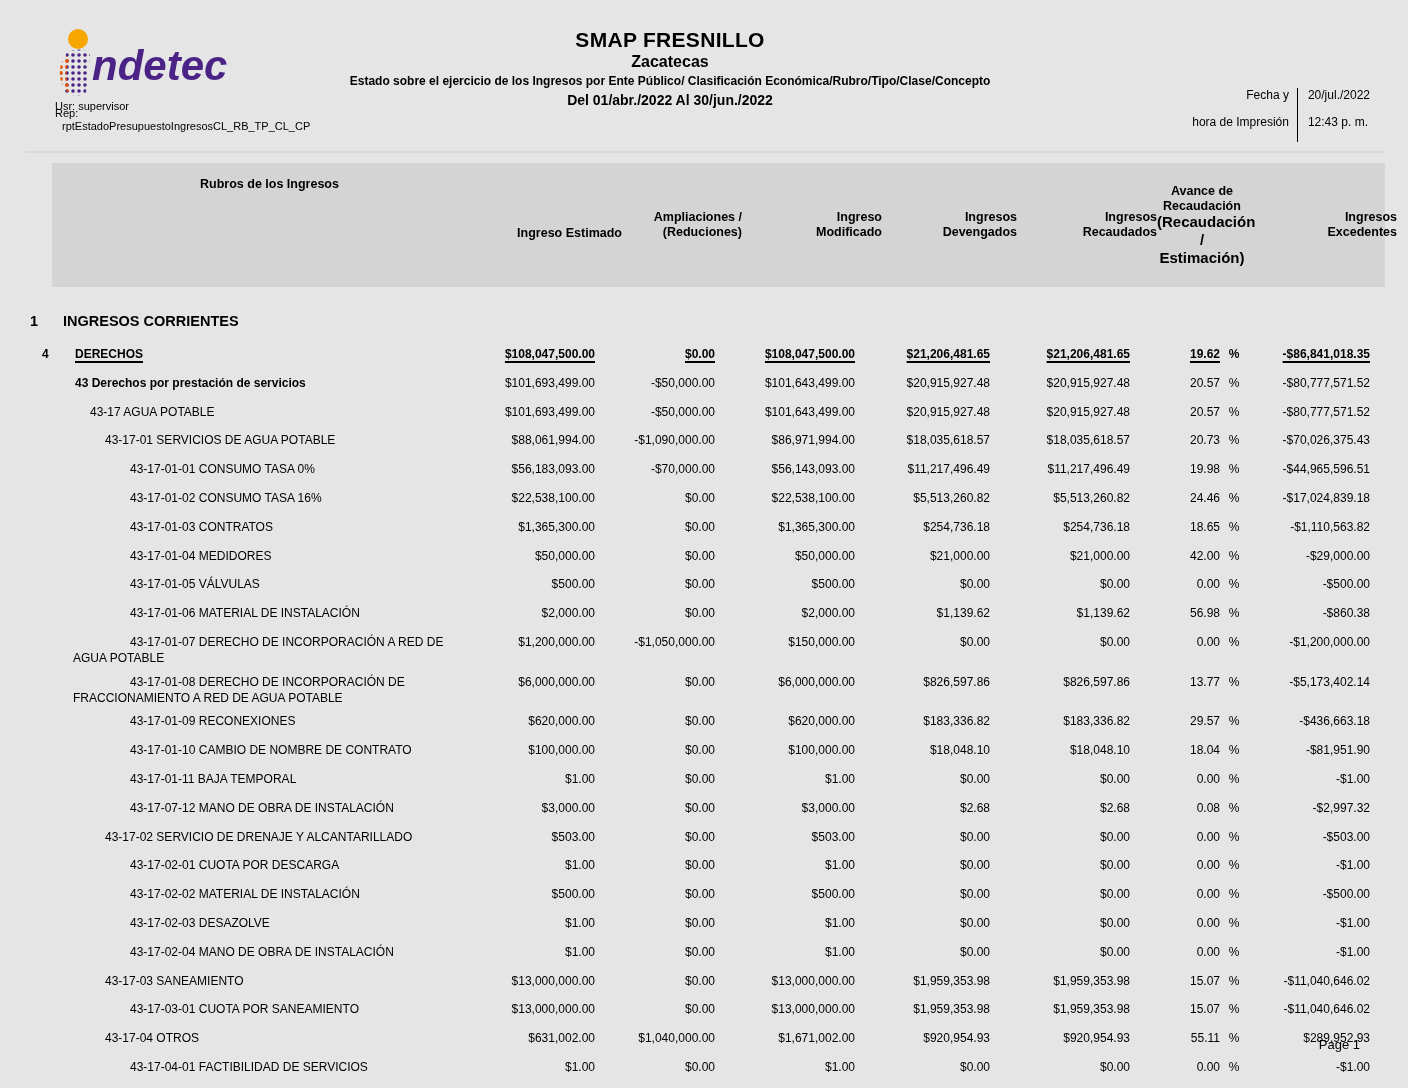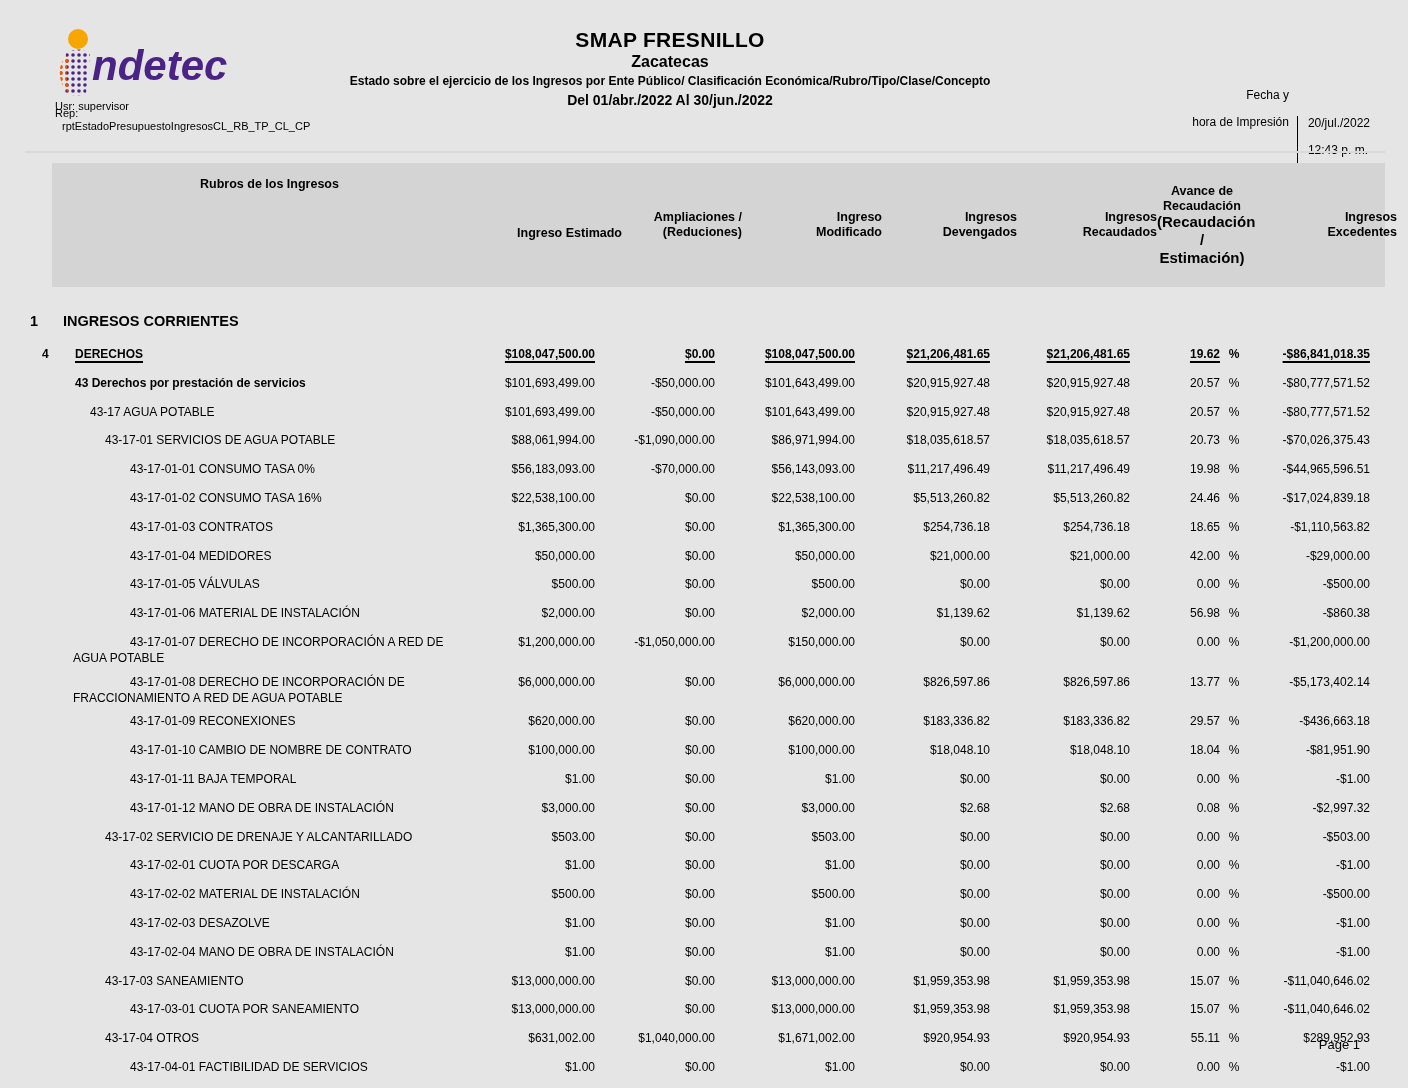--- a/index.html
+++ b/index.html
@@ -14,21 +14,21 @@
   .meta-rep  { position:absolute; left:55px; top:107px; font-size:11px; }
   .meta-rpt  { position:absolute; left:62px; top:120px; font-size:11px; }
   .titles { position:absolute; left:160px; top:28px; width:1020px; text-align:center; }
   .t-org    { font-size:21px; font-weight:bold; letter-spacing:.3px; }
   .t-state  { font-size:16px; font-weight:bold; margin-top:1px; }
   .t-title  { font-size:12px; font-weight:bold; margin-top:3px; }
   .t-period { font-size:14px; font-weight:bold; margin-top:4px; }
   .printinfo { position:absolute; right:38px; top:88px; display:flex; font-size:12px; }
   .printinfo .labels { text-align:right; padding-right:8px; }
   .printinfo .labels div { margin-bottom:13px; }
-  .printinfo .values { border-left:1.5px solid #000; padding-left:10px;margin-top:28px; }
+  .printinfo .values { border-left:1.5px solid #000; padding-left:10px; }
   .printinfo .values div { margin-bottom:13px; }
   .hrule { position:absolute; left:25px; top:151px; width:1360px; height:0; border-top:2px solid #d9d9d9; }
   
   .table { position:absolute; left:25px; top:163px; width:1360px; }
   .grid { display:grid; grid-template-columns:435px 135px 120px 140px 135px 140px 90px 28px 137px; }
   .thead { background:#d4d4d4; min-height:74px; align-items:center;margin-left:27px; }
   .th { font-size:12.5px; font-weight:bold; text-align:right; white-space:pre-line; line-height:1.18; padding:6px 0; }
   .th.first { text-align:center; align-self:start; padding-top:14px; }
   .th.lower { padding-top:22px; }
   .th .sub { display:block; font-size:15px; font-weight:bold; }
@@ -359,21 +359,21 @@
     <div class="cell val">$0.00</div>
     <div class="cell val">$0.00</div>
     <div class="cell val avance">0.00</div>
     <div class="cell pct">%</div>
     <div class="cell val exc">-$1.00</div>
   </div>
 
   <div class="grid row r-l5">
     <div class="cell label" style="padding-left: 105px;">
       
-      <span class="lbl">43-17-01-12 MANO DE OBRA DE INSTALACIÓN</span>
+      <span class="lbl">43-17-07-12 MANO DE OBRA DE INSTALACIÓN</span>
     </div>
     <div class="cell val">$3,000.00</div>
     <div class="cell val">$0.00</div>
     <div class="cell val">$3,000.00</div>
     <div class="cell val">$2.68</div>
     <div class="cell val">$2.68</div>
     <div class="cell val avance">0.08</div>
     <div class="cell pct">%</div>
     <div class="cell val exc">-$2,997.32</div>
   </div>

